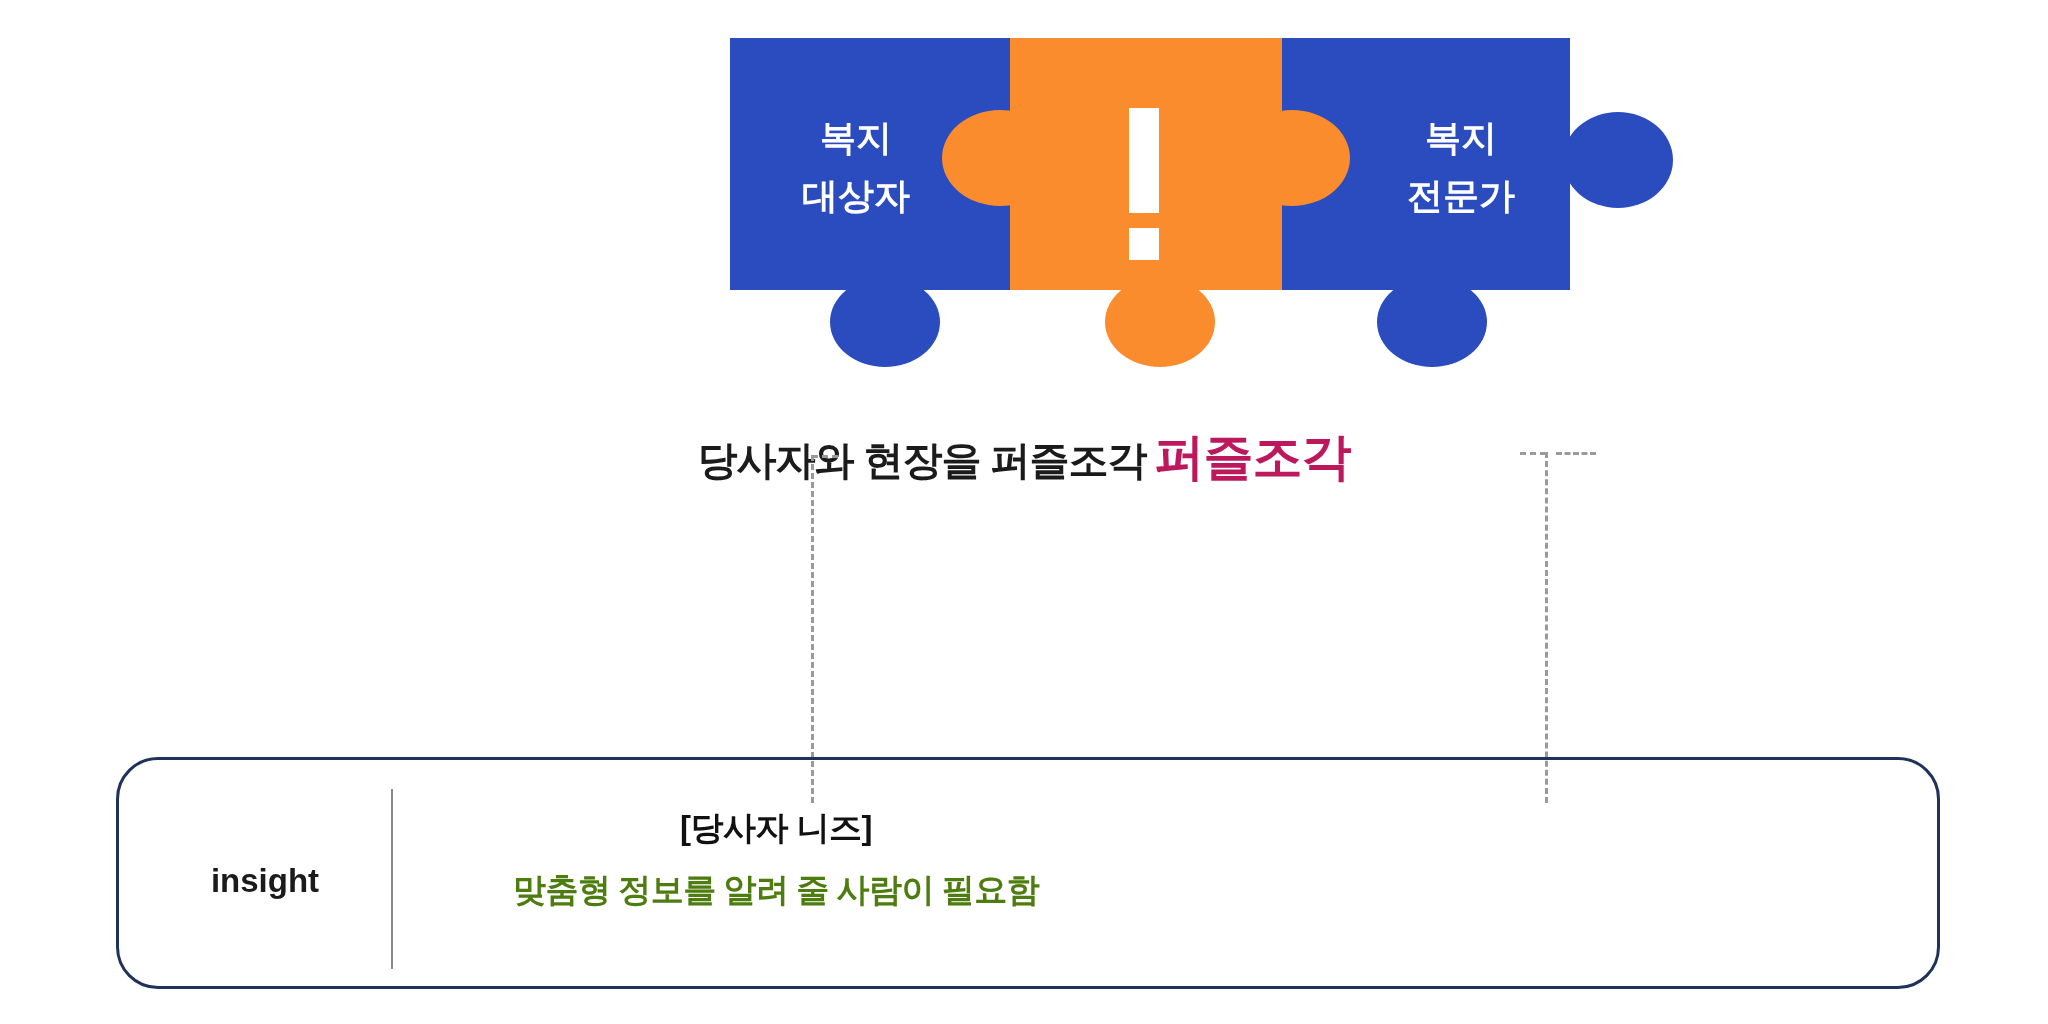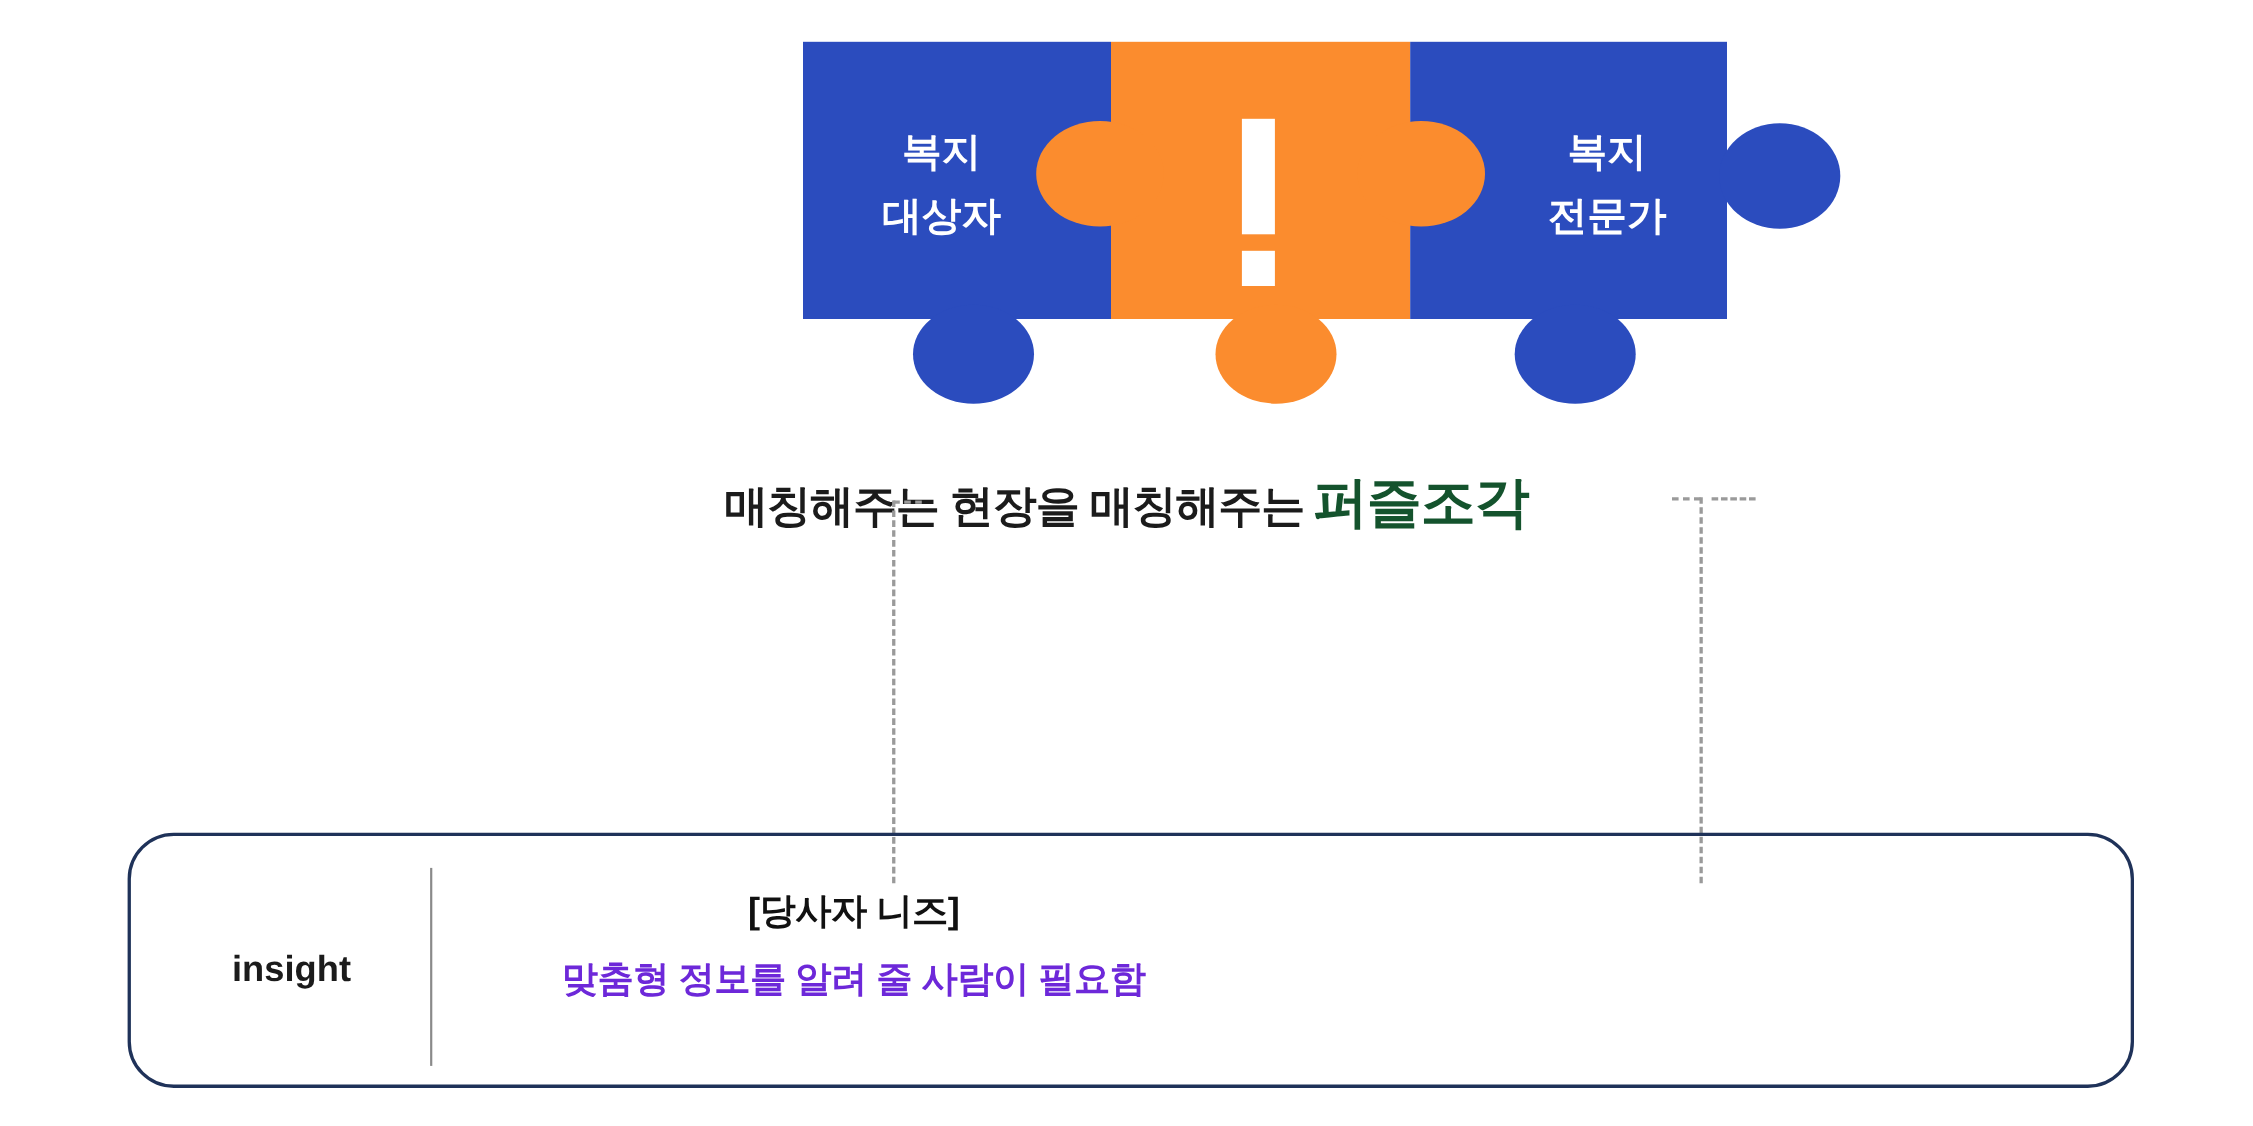--- a/index.html
+++ b/index.html
@@ -34,21 +34,21 @@
   .caption-plain{
     font-size:40px;
     font-weight:bold;
     color:#1b1b1b;
     letter-spacing:-1px;
     vertical-align:baseline;
   }
   .caption-accent{
     font-size:50px;
     font-weight:bold;
-    color:#14532d;
+    color:#be185d;
     letter-spacing:-1px;
     margin-left:8px;
     vertical-align:baseline;
   }
 
   
   .connector{
     position:absolute;
     width:0;
     border-left:3px dashed #9a9a9a;
@@ -110,22 +110,23 @@
     font-size:33px;
     font-weight:bold;
     color:#111111;
     letter-spacing:-0.5px;
     margin-bottom:26px;
   }
   .need-text{
     display:block;
     font-size:33px;
     font-weight:bold;
-    color:#6d28d9;
+    color:#4d7c0f;
     letter-spacing:-0.5px;
+    font-family:Liberation Serif, serif;
   }
 </style>
 </head>
 <body>
 
 <div id="stage">
 
   <div class="puzzle-wrap">
     <svg class="puzzle-svg" width="2048" height="400" viewBox="0 0 2048 400" xmlns="http://www.w3.org/2000/svg">
 
@@ -159,21 +160,21 @@
 
       <text class="piece-label" x="856" y="150" text-anchor="middle">복지</text>
       <text class="piece-label" x="856" y="208" text-anchor="middle">대상자</text>
 
       <text class="piece-label" x="1461" y="150" text-anchor="middle">복지</text>
       <text class="piece-label" x="1461" y="208" text-anchor="middle">전문가</text>
     </svg>
   </div>
 
   <div class="caption">
-    <span class="caption-plain">매칭해주는 현장을 매칭해주는</span><span class="caption-accent">퍼즐조각</span>
+    <span class="caption-plain">당사자와 현장을 퍼즐조각</span><span class="caption-accent">퍼즐조각</span>
   </div>
 
   <div class="connector-nub l"></div>
   <div class="connector left"></div>
   <div class="connector-nub r"></div>
   <div class="connector-nub r2"></div>
   <div class="connector right"></div>
 
   <div class="insight-box"></div>
   <div class="insight-label">insight</div>

